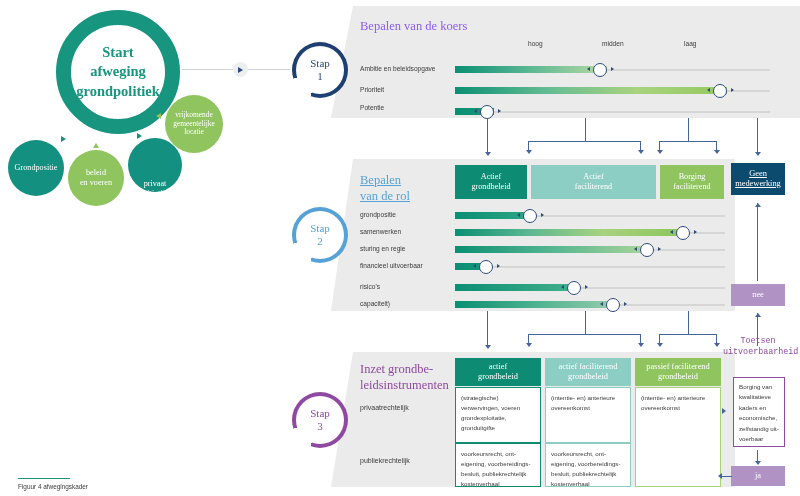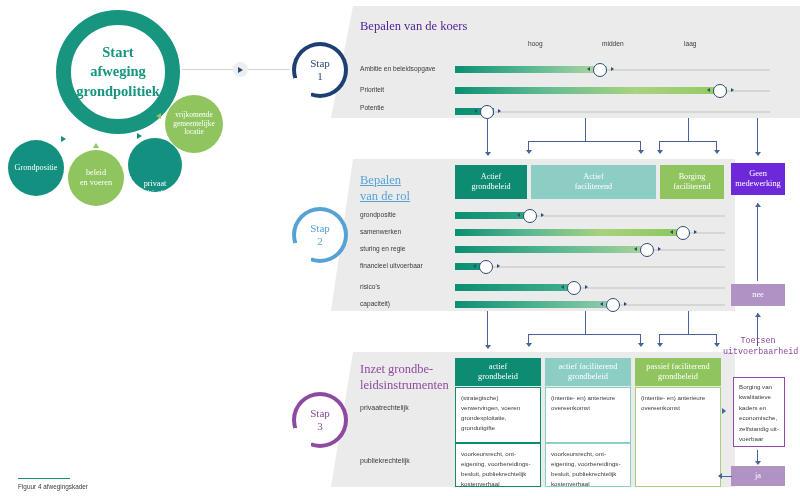--- a/index.html
+++ b/index.html
@@ -72,21 +72,21 @@
       conic-gradient(from 200deg, transparent 0 52deg, #56a2d6 52deg 360deg);}
   #stap2{color:#56a2d6;}
   #stap3-ring{left:292px;top:392px;background:
       conic-gradient(from 200deg, transparent 0 52deg, #8e4aa0 52deg 360deg);}
   #stap3{color:#8e4aa0;}
 
   
   .panel-title{
     font-family:"Liberation Serif", serif;font-size:12.5px;line-height:1.28;
   }
-  #title-1{left:360px;top:18px;color:#4c1d95;}
+  #title-1{left:360px;top:18px;color:#8b5cf6;}
   #title-2{left:360px;top:172px;color:#56a2d6;}
   #title-3{left:360px;top:361px;color:#8e4aa0;}
 
   
   .row-label{
     font-size:6.6px;color:#3b3b3b;position:absolute;white-space:nowrap;
   }
   .track{position:absolute;height:1.6px;background:#d6d6d6;}
   .fill{position:absolute;height:7px;border-radius:0;}
   .knob{
@@ -119,21 +119,21 @@
   .cell-b-dark{border:1px solid #0d8b73;}
   .cell-b-mid{border:1px solid #8ccdc4;}
   .cell-b-green{border:1px solid #a9d07d;}
 
   
   .rbox{
     position:absolute;display:flex;align-items:center;justify-content:center;
     text-align:center;font-family:"Liberation Serif", serif;color:#ffffff;
     font-size:8.4px;line-height:1.25;
   }
-  #box-geen{background:#6d28d9;}
+  #box-geen{background:#0c4a6e;text-decoration:underline;}
   #box-nee{background:#b092c4;}
   #box-ja{background:#b092c4;}
   #toets-title{
     position:absolute;font-family:"Liberation Serif", serif;font-size:8.4px;
     color:#8e4aa0;text-align:center;line-height:1.25;
   }
   #toets-box{
     position:absolute;box-sizing:border-box;border:1px solid #8e4aa0;background:#fff;
     font-size:6.2px;line-height:1.68;color:#3b3b3b;padding:4px 4px 0 5px;
   }

